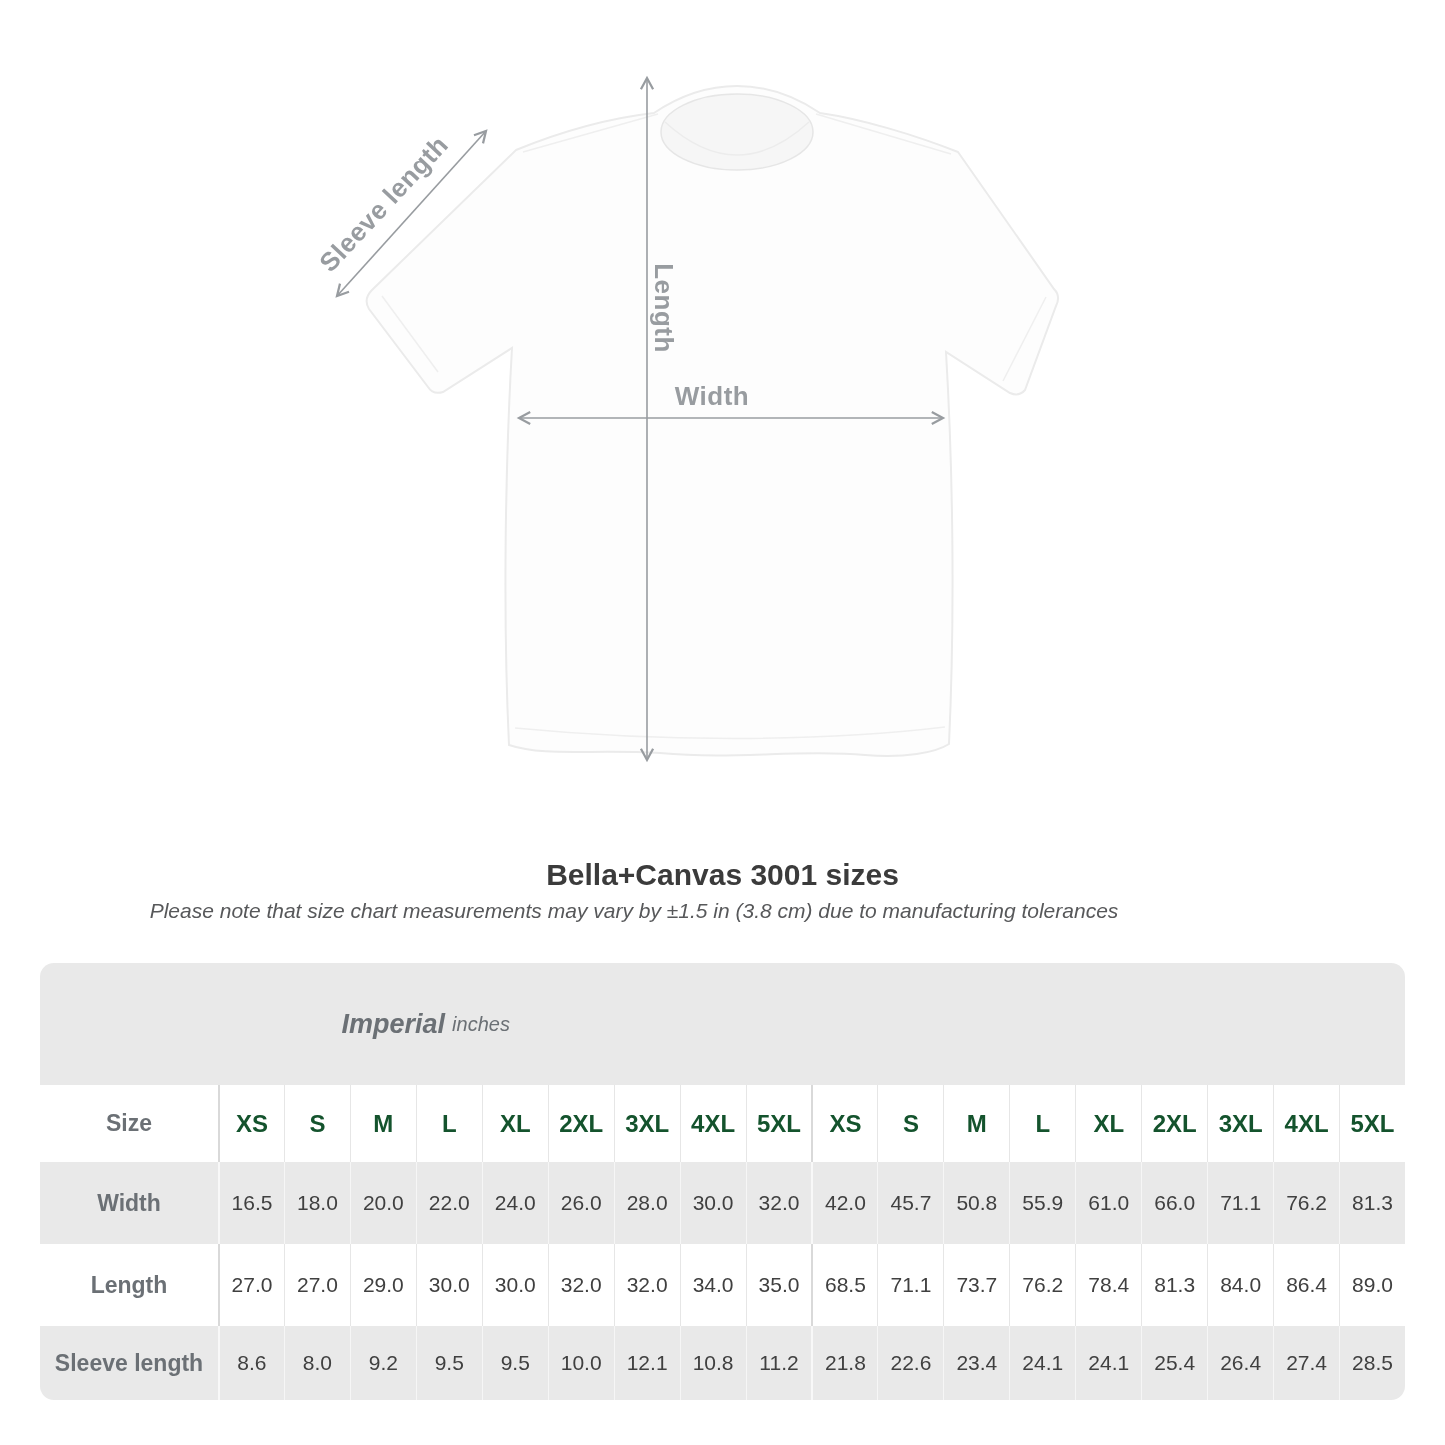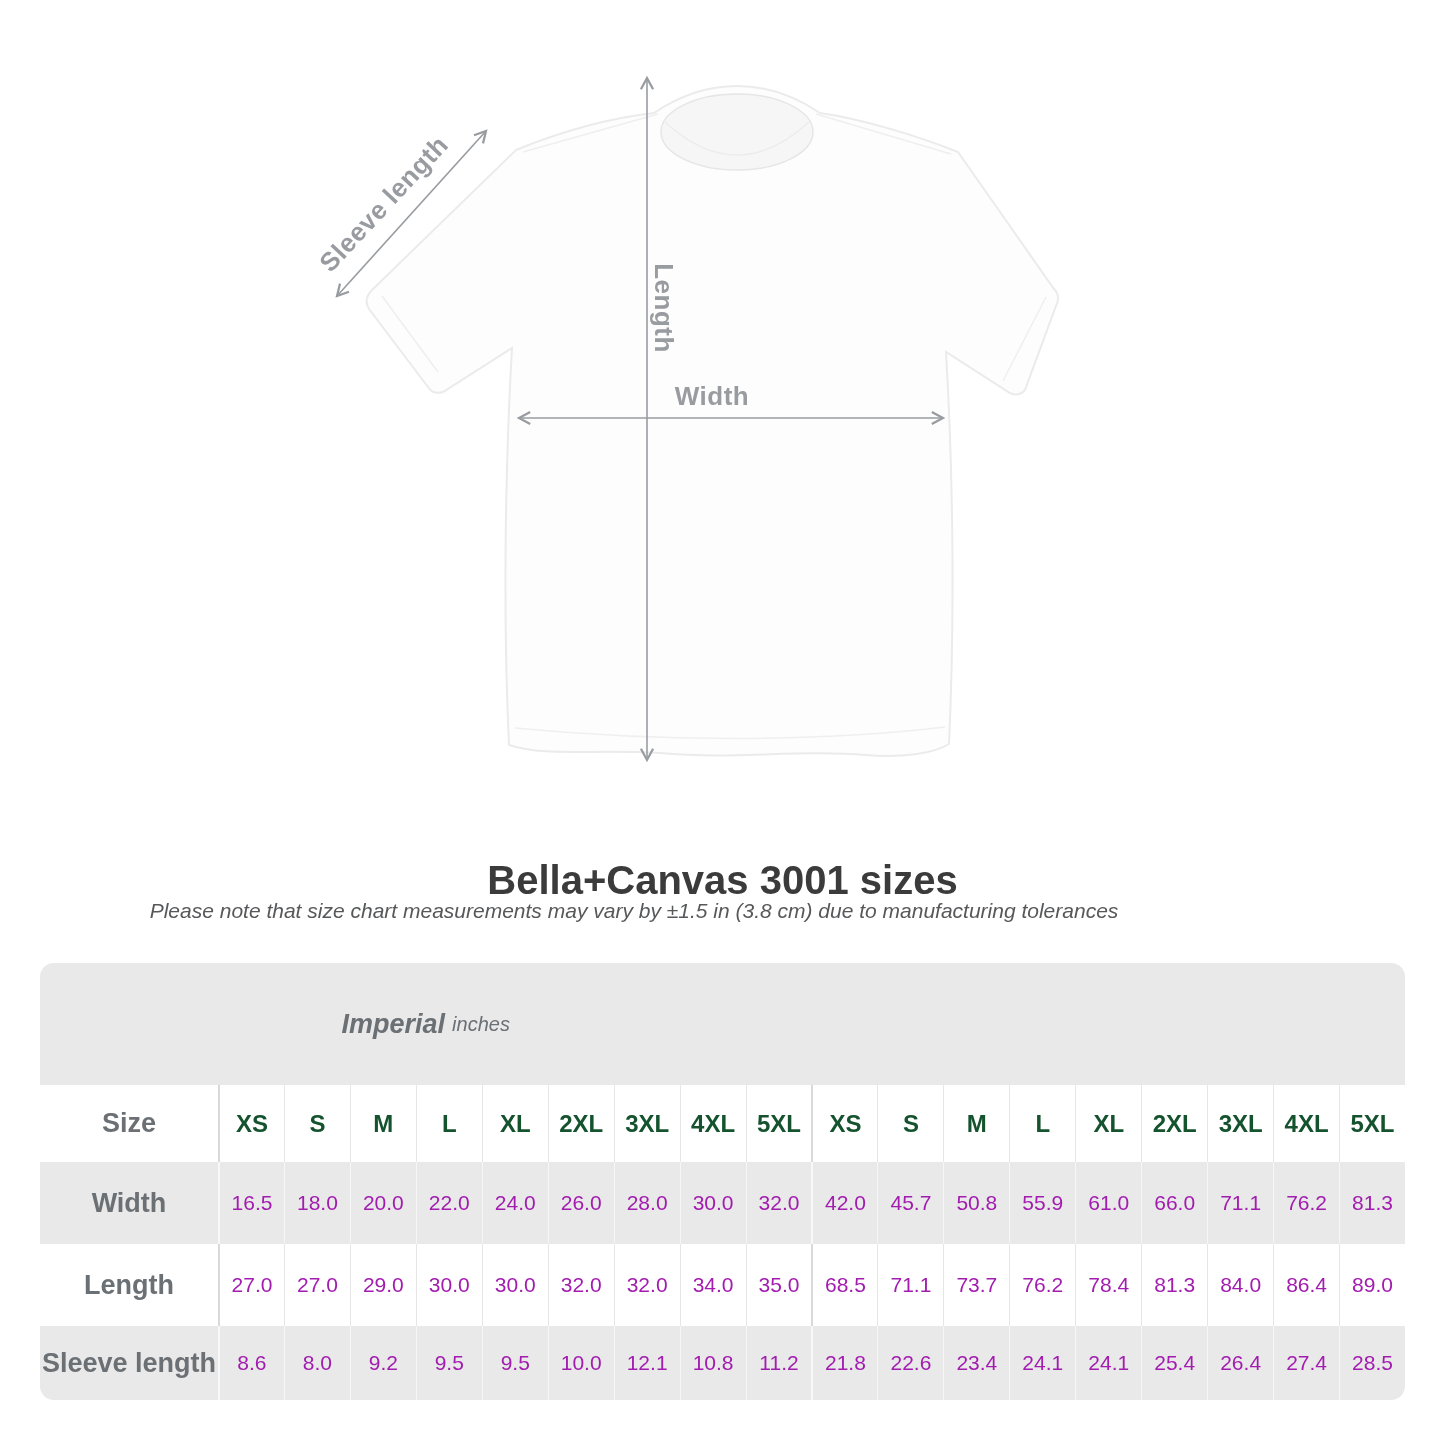--- a/index.html
+++ b/index.html
@@ -13,21 +13,21 @@
   .dim-label{
     position:absolute;color:#989ca0;font-weight:bold;font-size:26px;letter-spacing:.5px;
     white-space:nowrap;
   }
   .lbl-sleeve{left:384px;top:204px;transform:translate(-50%,-50%) rotate(-47deg);}
   .lbl-length{left:663px;top:308px;transform:translate(-50%,-50%) rotate(90deg);}
   .lbl-width{left:712px;top:412px;transform:translate(-50%,-100%);}
   
   .page-title{
     position:absolute;top:858px;left:0;width:1445px;text-align:center;
-    font-size:40px;font-weight:bold;color:#3b3b3b;
+    font-size:30px;font-weight:bold;color:#3b3b3b;
   }
   .page-subtitle{
     position:absolute;top:899px;left:0;width:1268px;text-align:center;
     font-size:21px;font-style:italic;color:#57585a;
   }
   
   .size-table{
     position:absolute;left:40px;top:963px;width:1365px;height:437px;
     border-radius:14px;overflow:hidden;background:#ffffff;
   }
@@ -42,23 +42,23 @@
   .trow.row-gray{background:#e9e9e9;--sep:#f6f6f6;--sysdiv:#f8f8f8;}
   .row-size{height:77px;}
   .row-data{height:82px;}
   .row-data:last-child{height:74px;}
   .cell{
     display:flex;align-items:center;justify-content:center;
     border-left:1px solid var(--sep);
   }
   .cell.first{border-left:none;}
   .cell.sysdiv{border-left:2px solid var(--sysdiv);}
-  .cell.lbl{font-size:27px;font-weight:bold;color:#6b7075;}
+  .cell.lbl{font-size:23px;font-weight:bold;color:#6b7075;}
   .cell.szc{font-size:24px;font-weight:bold;color:#14532d;}
-  .cell.val{font-size:21px;color:#a21caf;}
+  .cell.val{font-size:21px;color:#404040;}
 </style>
 </head>
 <body>
 
 <div class="page">
 
   <div class="diagram">
     <svg width="1445" height="835" viewBox="0 0 1445 835">
       <defs>
         <marker id="arr" markerWidth="14" markerHeight="14" refX="8.5" refY="5" orient="auto-start-reverse">

